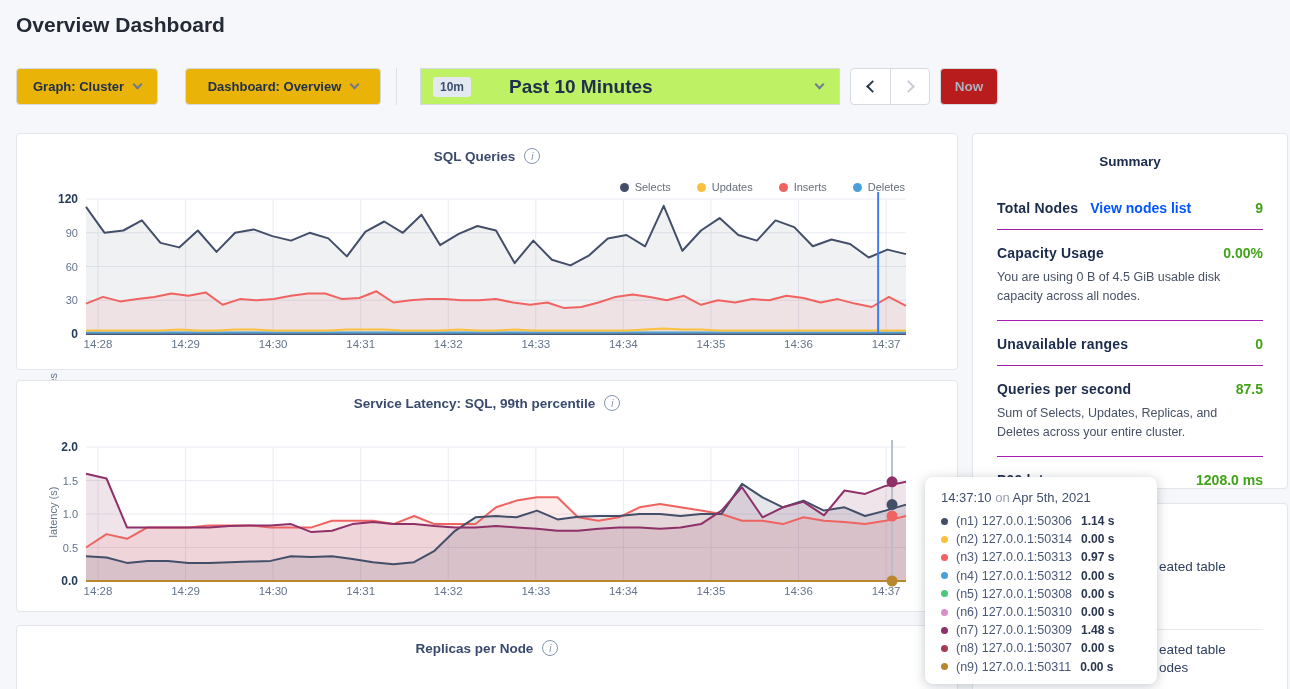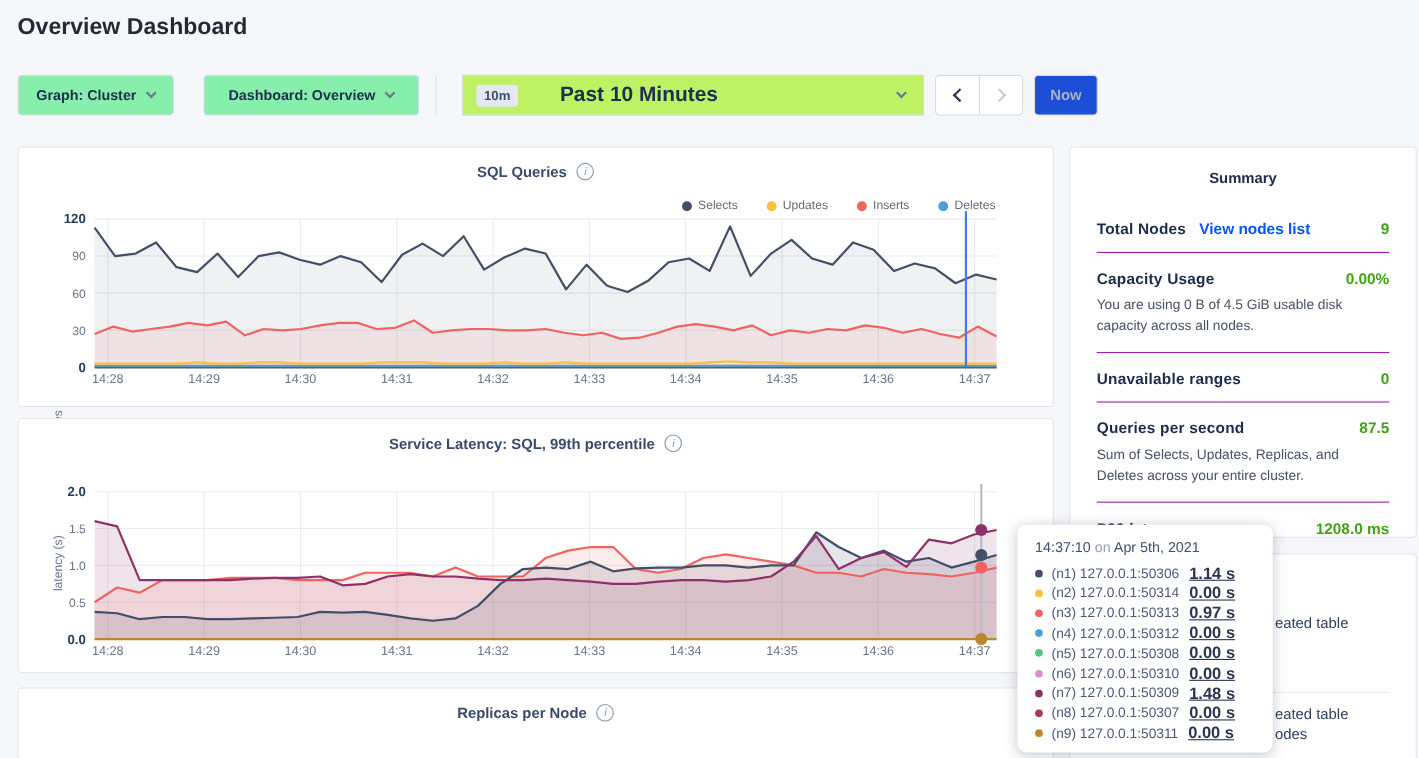--- a/index.html
+++ b/index.html
@@ -4,35 +4,35 @@
 <style>
   * { margin:0; padding:0; box-sizing:border-box; }
   html,body { width:1290px; height:689px; overflow:hidden; }
   body { position:relative; background:#f6f7fa; font-family:"Liberation Sans", sans-serif; color:#242c3d; }
   .card { position:absolute; background:#fff; border:1px solid #e3e6eb; border-radius:4px; }
 
   
   .page-title { position:absolute; left:16px; top:13px; font-size:21px; font-weight:600; color:#242a35; }
 
   
-  .tbtn { position:absolute; top:68px; height:37px; background:#86efac; border:1px solid #d6dbe2; border-radius:4px;
+  .tbtn { position:absolute; top:68px; height:37px; background:#eab308; border:1px solid #d6dbe2; border-radius:4px;
           display:flex; align-items:center; justify-content:center; gap:10px; font-size:13px; font-weight:700; color:#20304c; cursor:pointer; }
   .chev { width:7px; height:7px; border-right:2px solid #6c7b8f; border-bottom:2px solid #6c7b8f; transform:rotate(45deg); margin-top:-4px; }
   .tb-divider { position:absolute; left:396px; top:68px; width:1px; height:37px; background:#dde1e8; }
   .time-select { position:absolute; left:420px; top:68px; width:420px; height:37px; background:#bef264; border:1px solid #d6dbe2;
                  border-radius:0; display:flex; align-items:center; padding:0 16px 0 12px; cursor:pointer; }
   .time-badge { background:#e4e9f1; color:#3e4d6b; border-radius:3px; font-size:12px; font-weight:700; padding:3px 7px; }
   .time-label { margin-left:14px; font-size:19px; font-weight:700; color:#20304c; flex:1;padding-left:24px; }
   .arrows { position:absolute; left:850px; top:68px; width:80px; height:37px; background:#fff; border:1px solid #d6dbe2; border-radius:4px; display:flex; }
   .arrow-cell { width:50%; display:flex; align-items:center; justify-content:center; cursor:pointer; }
   .arrow-cell + .arrow-cell { border-left:1px solid #d6dbe2; }
   .arr { width:9px; height:9px; border-right:2.5px solid #2c3a52; border-bottom:2.5px solid #2c3a52; }
   .arr.left  { transform:rotate(135deg); margin-left:4px; }
   .arr.right { transform:rotate(-45deg); border-color:#c9cfd8; margin-right:4px; }
-  .now-btn { position:absolute; left:940px; top:68px; width:58px; height:37px; background:#1d4ed8; border:1px solid #d6dbe2; border-radius:4px;
+  .now-btn { position:absolute; left:940px; top:68px; width:58px; height:37px; background:#b91c1c; border:1px solid #d6dbe2; border-radius:4px;
              display:flex; align-items:center; justify-content:center; font-size:13.5px; font-weight:700; color:#a9b2bf; }
 
   
   .chart-title-row { display:flex; align-items:center; justify-content:center; gap:9px; padding-top:14px; }
   .chart-title { font-size:13.5px; font-weight:700; color:#394a6d; }
   .info-icon { width:16px; height:16px; border:1px solid #8494ab; border-radius:50%; color:#8494ab; font-size:10px;
                display:flex; align-items:center; justify-content:center; font-style:italic; cursor:pointer; }
   .legend { position:absolute; top:47px; right:52px; display:flex; gap:26px; list-style:none; }
   .legend li { display:flex; align-items:center; gap:6px; font-size:11px; color:#666d78; }
   .legend .dot { width:9px; height:9px; border-radius:50%; }
@@ -52,21 +52,21 @@
 
   
   .tooltip { position:absolute; left:925px; top:477px; width:232px; height:207px; background:#fff; border-radius:8px;
              box-shadow:0 2px 12px rgba(50,60,80,.28); padding:13px 16px 10px; z-index:30; }
   .tt-title { font-size:13px; color:#3f4f6d; }
   .tt-title .tt-on { color:#98a1af; }
   .tt-rows { margin-top:7px; }
   .tt-row { display:flex; align-items:center; height:18.2px; }
   .tt-dot { width:7px; height:7px; border-radius:50%; margin-right:8px; flex:none; }
   .tt-label { font-size:12.5px; color:#4a5878; }
-  .tt-value { font-size:15px; font-weight:700; color:#2a3650; margin-left:9px;text-decoration:underline; }
+  .tt-value { font-size:12px; font-weight:700; color:#2a3650; margin-left:9px; }
 
   
   .ev-frag { position:absolute; left:186px; font-size:13.5px; color:#30405e; white-space:nowrap; }
   .ev-divider { position:absolute; left:24px; right:24px; top:125px; height:1px; background:#e8ebef; }
 </style>
 </head>
 <body>
 
 <h1 class="page-title">Overview Dashboard</h1>
 

